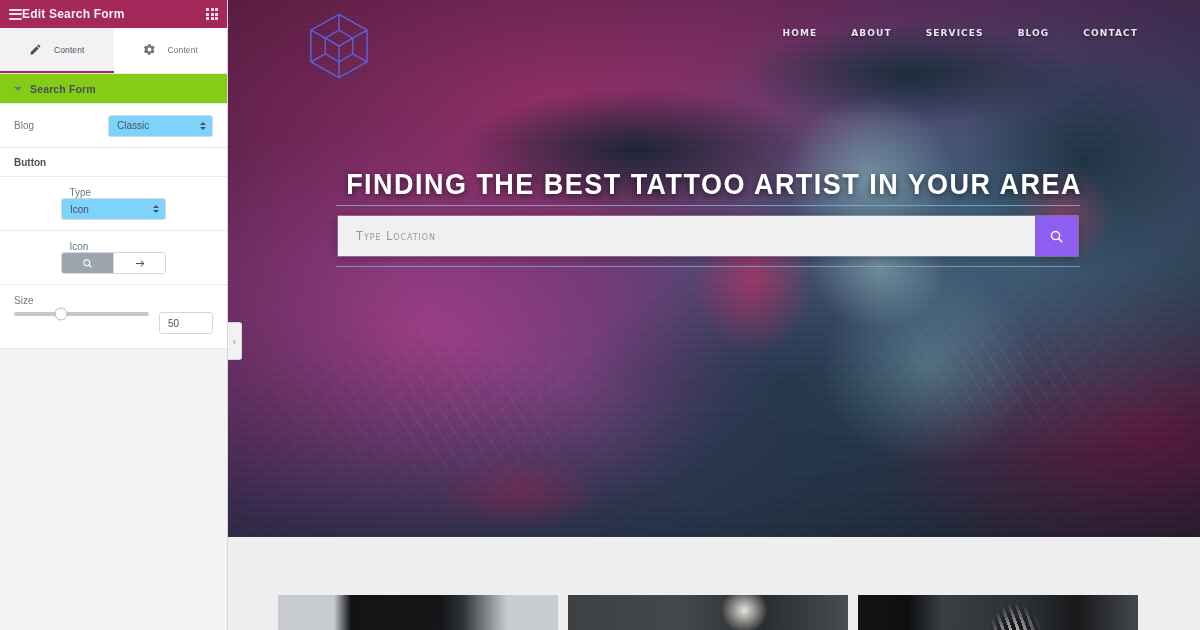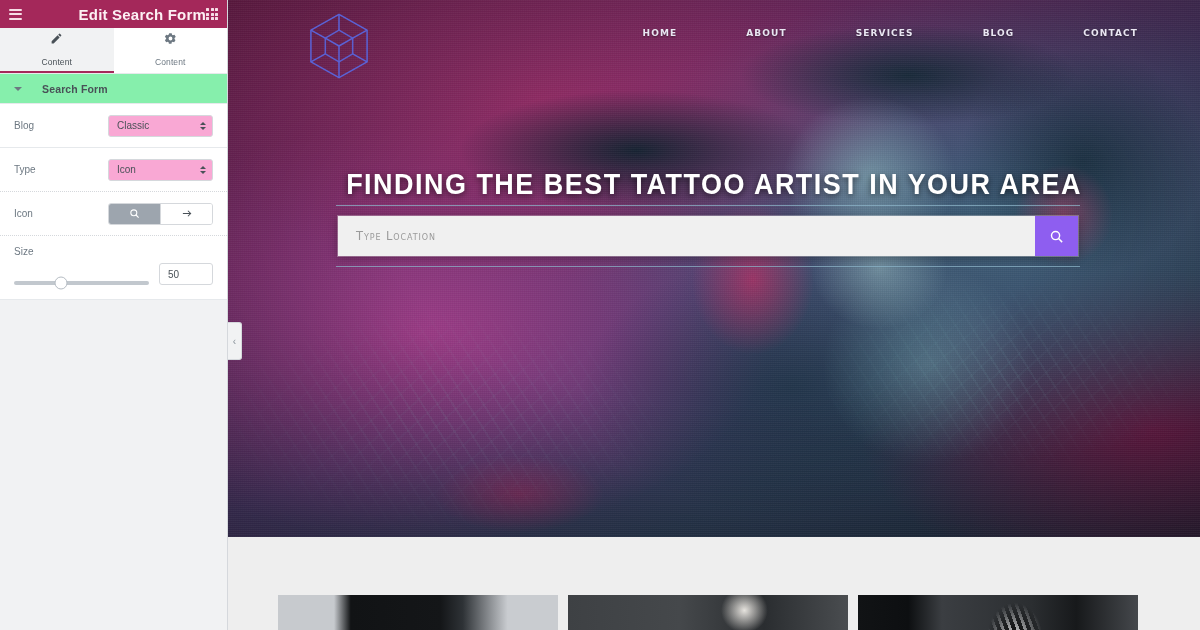--- a/index.html
+++ b/index.html
@@ -31,25 +31,25 @@
   #panel-header {
     height: 28px;
     background: #a4285a;
     display: flex;
     align-items: center;
     justify-content: space-between;
     padding: 0 9px;
     color: #fff;
   }
   #panel-header .ph-title {
-    font-size: 15px;
+    font-size: 12px;
     font-weight: bold;
     letter-spacing: .2px;
     flex: 1;
-    text-align: right;
+    text-align: left;
     color: #fdf0f4;
   }
   .hamburger-icon {
     width: 13px; height: 11px;
     display: flex; flex-direction: column; justify-content: space-between;
     cursor: pointer;
   }
   .hamburger-icon i { display:block; height: 2px; background: #f6dde6; border-radius: 1px; }
 
   .grid-icon {
@@ -64,21 +64,21 @@
 
   
   #panel-tabs {
     display: flex;
     height: 46px;
     background: #ffffff;
     border-bottom: 1px solid #e6e9ec;
   }
   .ptab {
     flex: 1;
-    display: flex; flex-direction: column;
+    display: flex; flex-direction: row;
     align-items: center; justify-content: center;
     gap: 12px;
     cursor: pointer;
     border-bottom: 2px solid transparent;
     position: relative;
     text-align: center;
   }
   .ptab .ptab-label {
     font-size: 8.5px;
     color: #6d7882;
@@ -87,24 +87,24 @@
   .ptab.active {
     background: #f1f2f3;
     border-bottom-color: #a4285a;
   }
   .ptab.active .ptab-label { color: #495157; }
   .ptab svg { display:block; }
 
   
   #panel-section {
     height: 30px;
-    background: #86efac;
+    background: #84cc16;
     display: flex;
     align-items: center;
-    gap: 20px;
+    gap: 8px;
     padding: 0 10px 0 14px;
     border-bottom: 1px solid #e6e9ec;
     cursor: pointer;
   }
   #panel-section .sec-caret {
     width: 0; height: 0;
     border-left: 4px solid transparent;
     border-right: 4px solid transparent;
     border-top: 4.5px solid #6d7882;
   }
@@ -117,34 +117,34 @@
 
   
   .ctrl {
     background: #fff;
     padding: 10px 14px;
     display: flex;
     align-items: center;
     min-height: 44px;
   }
   .ctrl.divider-solid { border-bottom: 1px solid #e6e9ec; }
-  .ctrl.divider-dotted { border-bottom: 1px dotted #d5d8dc; }
+  .ctrl.divider-dotted { border-bottom: 1px dotted #d5d8dc; flex-direction: column; }
   .ctrl-label {
     font-size: 10px;
     color: #6d7882;
     width: 88px;
     flex-shrink: 0;
   }
   .ctrl-field { flex: 1; display: flex; justify-content: flex-end; }
 
   .sel {
     width: 105px; height: 22px;
     border: 1px solid #d5d8dc;
     border-radius: 3px;
-    background: #f9a8d4;
+    background: #7dd3fc;
     display: flex; align-items: center;
     justify-content: space-between;
     padding: 0 6px 0 8px;
     font-size: 10px;
     color: #495157;
     cursor: pointer;
   }
   .sel .spin {
     display:flex; flex-direction: column; gap: 2px; align-items:center;
   }
@@ -191,21 +191,21 @@
     border-right: 1px solid #d5d8dc;
   }
   .choose > div:last-child { border-right: none; }
   .choose > div.on { background: #9da5ae; }
 
   
   .slider-row {
     background: #fff;
     padding: 4px 14px 14px;
     display: flex;
-    align-items: flex-end;
+    align-items: flex-start;
     gap: 10px;
     border-bottom: 1px solid #e6e9ec;
   }
   .slider-track {
     position: relative;
     flex: 1;
     height: 4px;
     background: #c2c8ce;
     border-radius: 2px;
     cursor: pointer;
@@ -338,21 +338,20 @@
     font-family: "DejaVu Sans", sans-serif;
     font-size: 12.5px;
     font-weight: bold;
     letter-spacing: 1.1px;
     color: #e9e6f2;
     text-decoration: none;
     text-transform: lowercase;
     font-variant: small-caps;
     text-shadow: 0 1px 2px rgba(0,0,0,.45);
     cursor: pointer;
-    margin-left: 35px;
   }
 
   
   #hero-title {
     position: absolute;
     left: 0; right: 0;
     top: 168px;
     text-align: center;
     z-index: 6;
     font-family: "Liberation Sans Narrow", "Liberation Sans", sans-serif;
@@ -521,20 +520,21 @@
           <span>Classic</span>
           <span class="spin">
               <i class="up"></i>
               <i class="dn"></i>
             </span>
         </span>
       </span>
     </div>
 
 
+    <div class="subhead">Button</div>
 
     <div class="ctrl divider-dotted">
       <span class="ctrl-label">Type</span>
       <span class="ctrl-field">
         <span class="sel">
           <span>Icon</span>
           <span class="spin">
               <i class="up"></i>
               <i class="dn"></i>
             </span>

